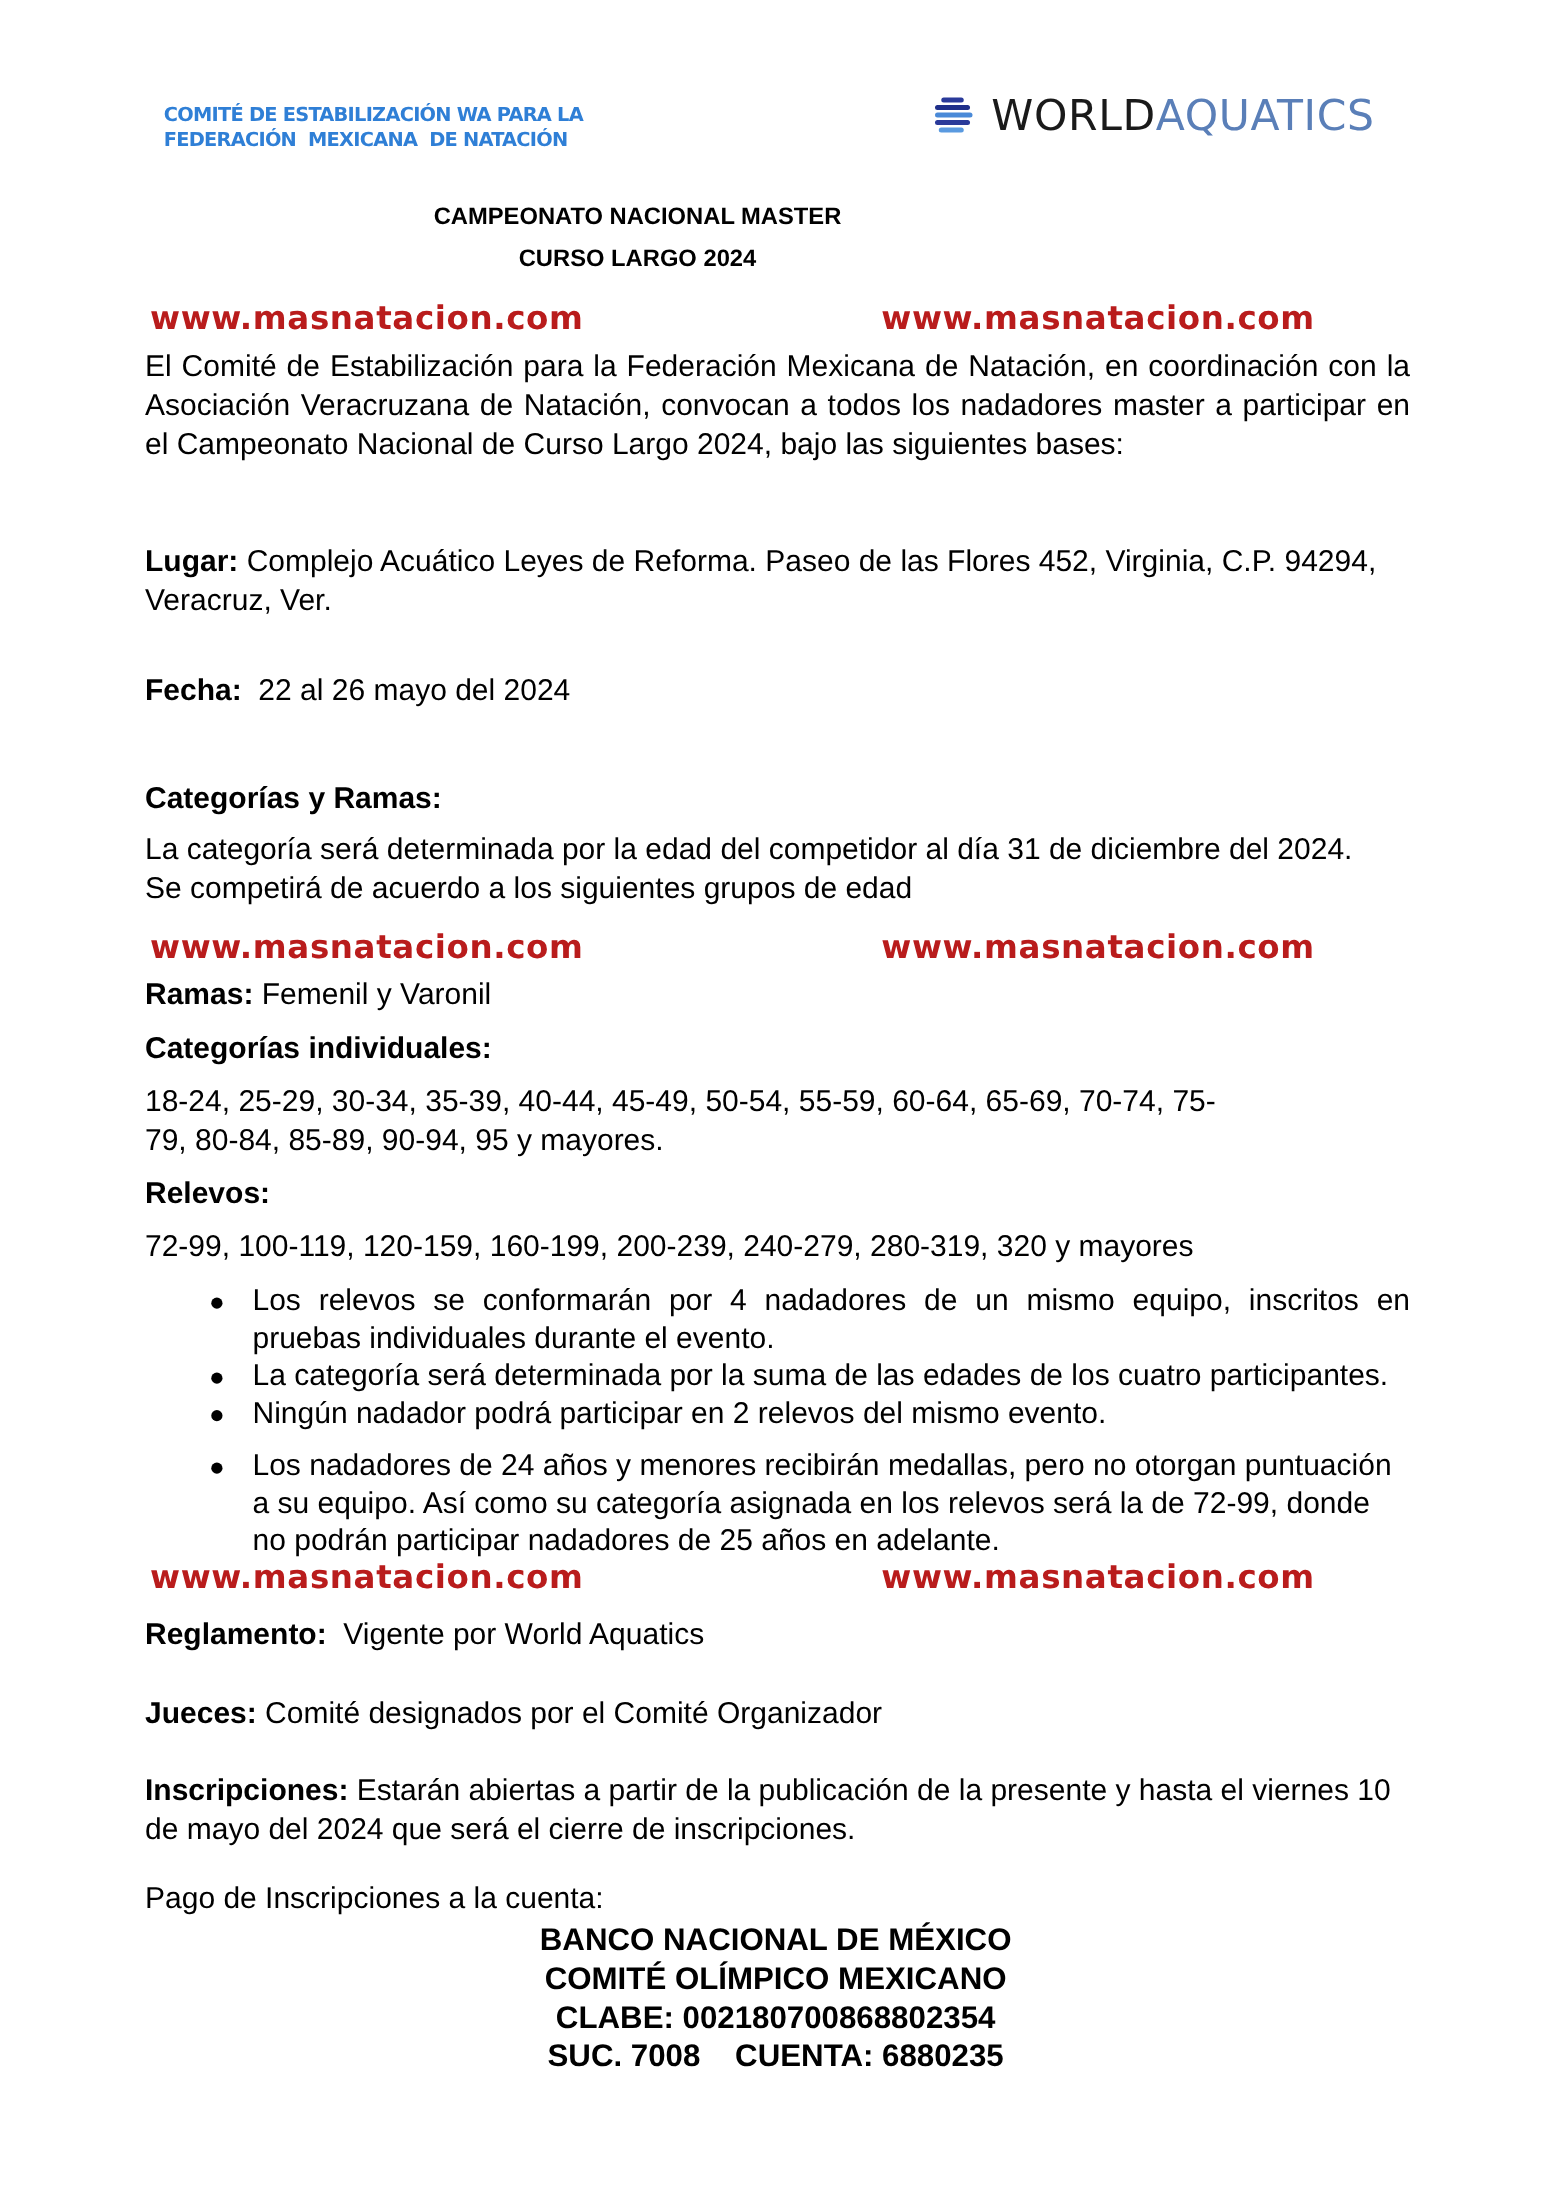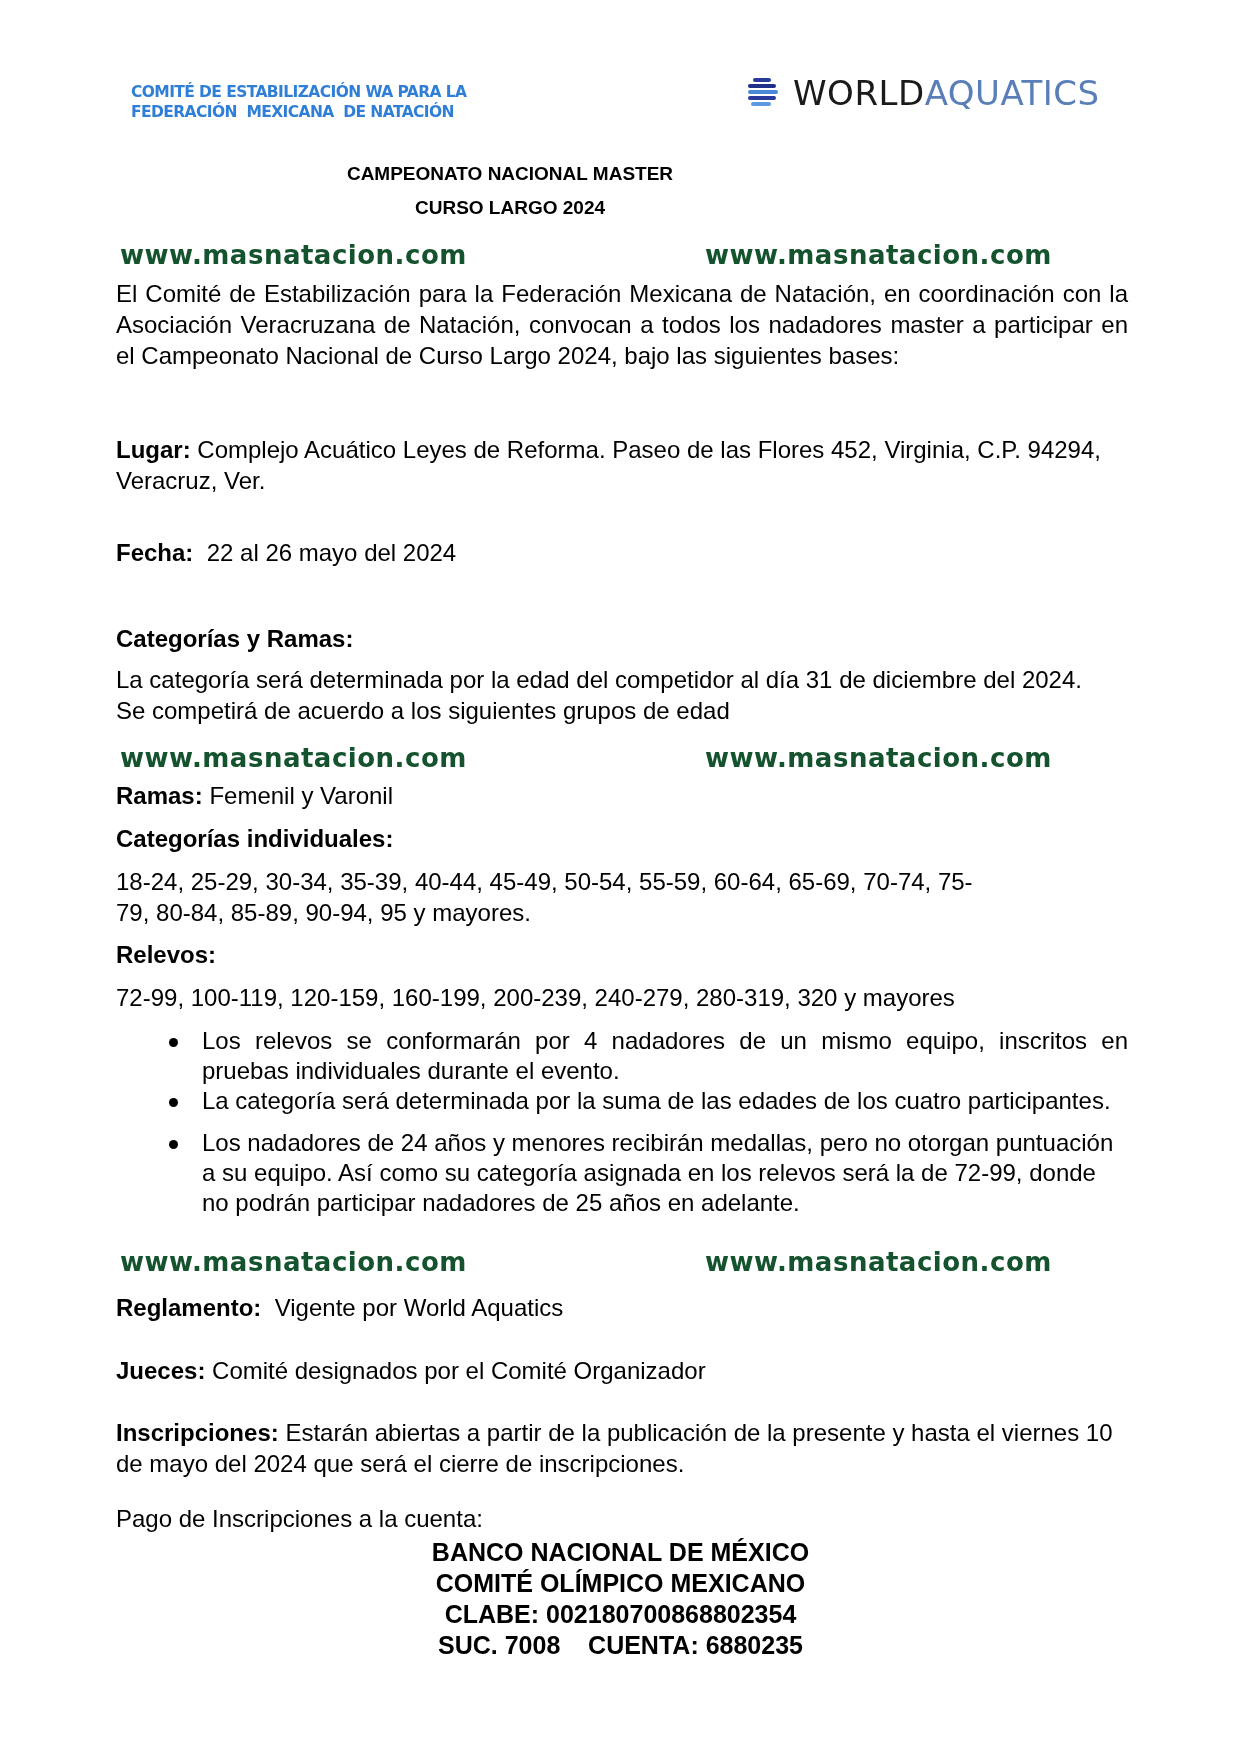--- a/index.html
+++ b/index.html
@@ -55,21 +55,21 @@
       text-align: center;
       font-weight: bold;
       font-size: 19px;
       line-height: 34px;
     }
     .title.l1 { top: 157px; }
     .title.l2 { top: 191px; }
 
     .watermark {
       position: absolute;
-      color: #14532d;
+      color: #b91c1c;
       font-family: "DejaVu Sans", sans-serif;
       font-weight: bold;
       font-size: 26px;
       letter-spacing: 0.5px;
       white-space: nowrap;
       user-select: none;
     }
 
     .block {
       position: absolute;
@@ -171,20 +171,24 @@
 
 <ul class="bullets" style="top:1026px;">
   <li style="text-align:justify;">
     <span class="dot"></span>
     <span>Los relevos se conformarán por 4 nadadores de un mismo equipo, inscritos en pruebas individuales durante el evento.</span>
   </li>
   <li style="text-align:justify;">
     <span class="dot"></span>
     <span>La categoría será determinada por la suma de las edades de los cuatro participantes.</span>
   </li>
+  <li>
+    <span class="dot"></span>
+    <span>Ningún nadador podrá participar en 2 relevos del mismo evento.</span>
+  </li>
   <li style="margin-top:12px;">
     <span class="dot"></span>
     <span>Los nadadores de 24 años y menores recibirán medallas, pero no otorgan puntuación a su equipo. Así como su categoría asignada en los relevos será la de 72-99, donde no podrán participar nadadores de 25 años en adelante.</span>
   </li>
 </ul>
 
 <div class="block" style="top:1292px; white-space:pre;"><span class="b">Reglamento:</span><span>  Vigente por World Aquatics</span></div>
 
 <div class="block" style="top:1355px;">
   <span class="b">Jueces:</span><span> Comité designados por el Comité Organizador</span>

